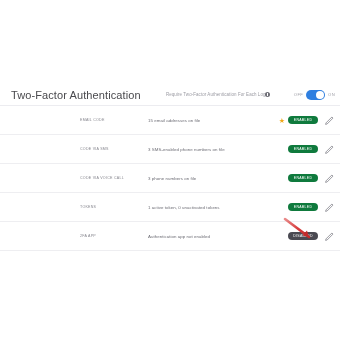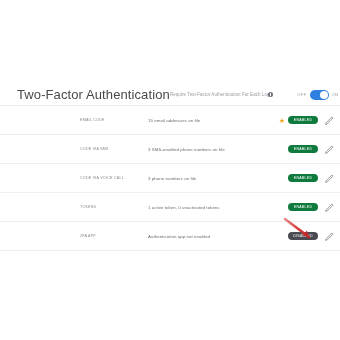--- a/index.html
+++ b/index.html
@@ -28,22 +28,22 @@
     left: 0;
     top: 84px;
     width: 340px;
     height: 22px;
     display: flex;
     align-items: center;
     border-bottom: 1px solid #ececf0;
     box-sizing: border-box;
   }
   .panel-title {
-    margin-left: 17px;
-    font-size: 13px;
+    margin-left: 11px;
+    font-size: 11px;
     letter-spacing: 0.1px;
     color: #49494d;
     white-space: nowrap;
   }
 
   .header-right {
     margin-left: auto;
     display: flex;
     align-items: center;
     margin-right: 5px;

